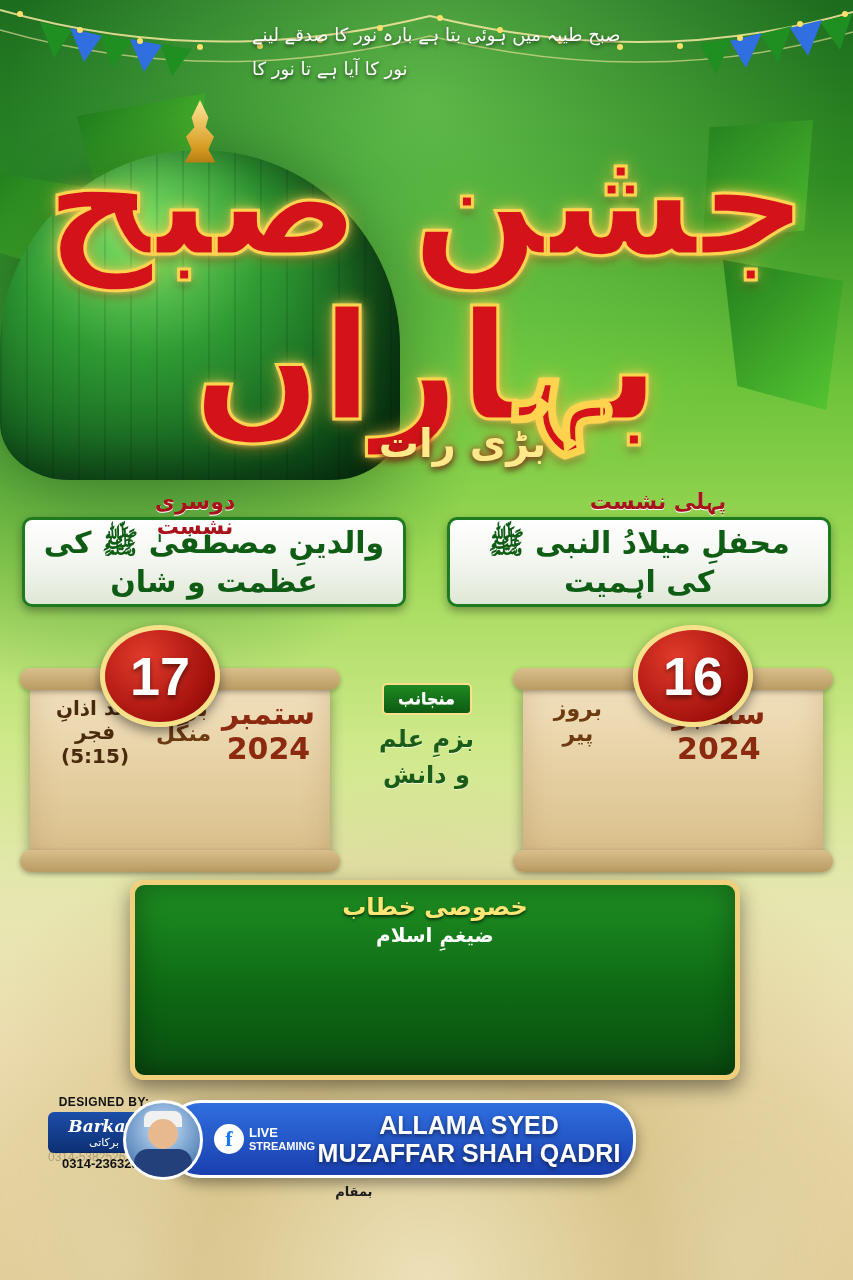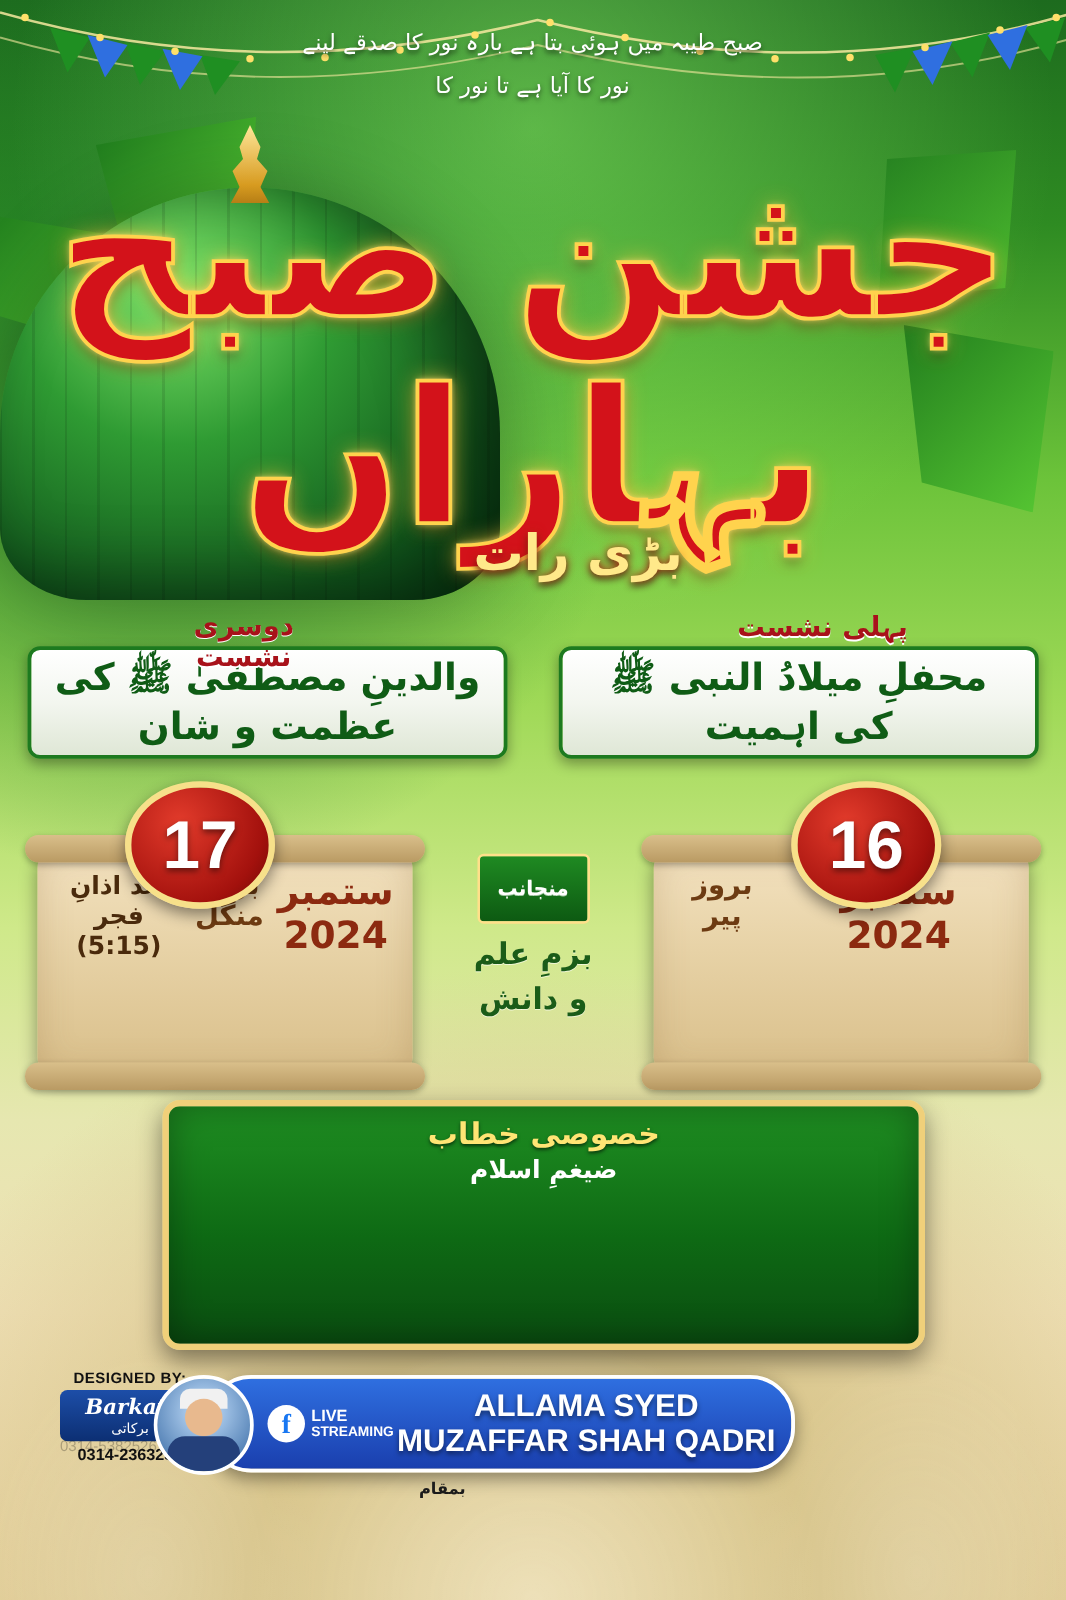--- a/index.html
+++ b/index.html
@@ -52,21 +52,21 @@
   .flag.f2{left:120px;top:40px;width:130px;height:90px;clip-path:polygon(0 10%,100% 0,88% 90%,10% 100%);transform:rotate(-6deg);}
   .flag.f3{right:10px;top:260px;width:120px;height:150px;clip-path:polygon(0 0,100% 14%,86% 100%,12% 84%);}
   .flag.f4{right:40px;top:120px;width:110px;height:120px;clip-path:polygon(6% 6%,100% 0,92% 92%,0 100%);opacity:.75;}
 
   
   .lights{position:absolute;left:0;top:0;width:853px;height:120px;}
   .bunting{position:absolute;top:0;left:0;width:853px;height:92px;}
 
   
   .couplet{
-    position:absolute;top:18px;left:236px;width:380px;text-align:center;
+    position:absolute;top:18px;left:252px;width:380px;text-align:left;
     color:#fff;font-size:18px;line-height:1.9;direction:rtl;
     text-shadow:0 2px 4px rgba(0,0,0,.6);
     font-family:"DejaVu Sans", sans-serif;
   }
 
   
   .title-wrap{position:absolute;top:120px;left:0;width:853px;height:340px;}
   .title-main{
     position:absolute;top:0;left:0;width:853px;text-align:center;
     font-size:150px;line-height:1.1;direction:rtl;
@@ -150,21 +150,21 @@
   .daybadge.r{right:100px;}
   .daybadge.l{left:100px;}
   .center-tag{
     position:absolute;left:50%;transform:translateX(-50%);top:58px;
     width:160px;text-align:center;direction:rtl;
     font-family:"DejaVu Sans", sans-serif;color:#1a5c18;font-weight:bold;
     font-size:24px;line-height:1.5;
     text-shadow:0 1px 0 rgba(255,255,255,.6);
   }
   .center-tag .lbl{
-    display:block;margin:0 auto 6px;width:86px;padding:14px 0;
+    display:block;margin:0 auto 6px;width:86px;padding:2px 0;
     background:linear-gradient(180deg,#1f8a22,#0d5a12);color:#fff;
     border-radius:5px;font-size:16px;border:2px solid #ffe08a;
   }
 
   
   .speaker{
     position:absolute;left:130px;top:880px;width:600px;height:190px;
     background:linear-gradient(180deg,#1f8f22 0%,#0e6a14 55%,#0a4d10 100%);
     border:5px solid #f0d07a;border-radius:14px;
     box-shadow:0 8px 20px rgba(0,0,0,.45), inset 0 0 30px rgba(0,0,0,.35);

